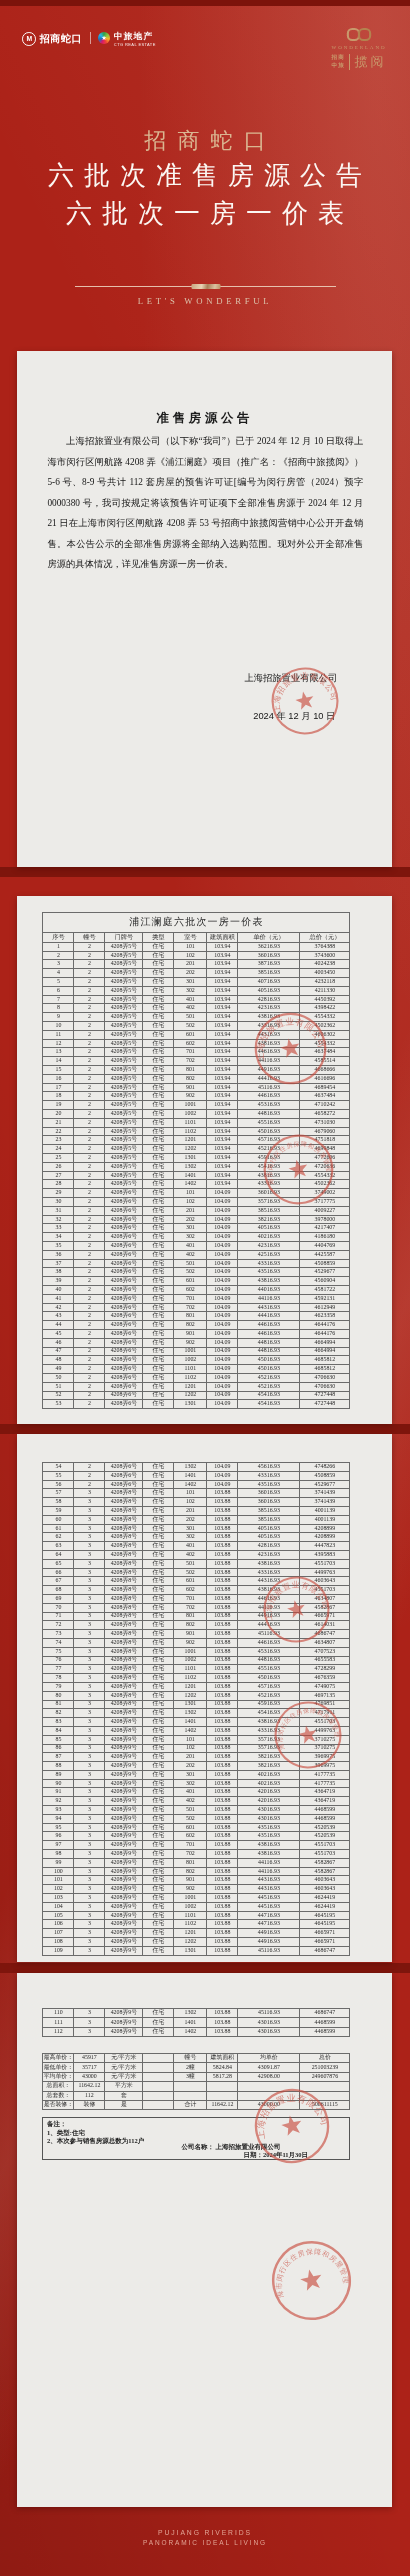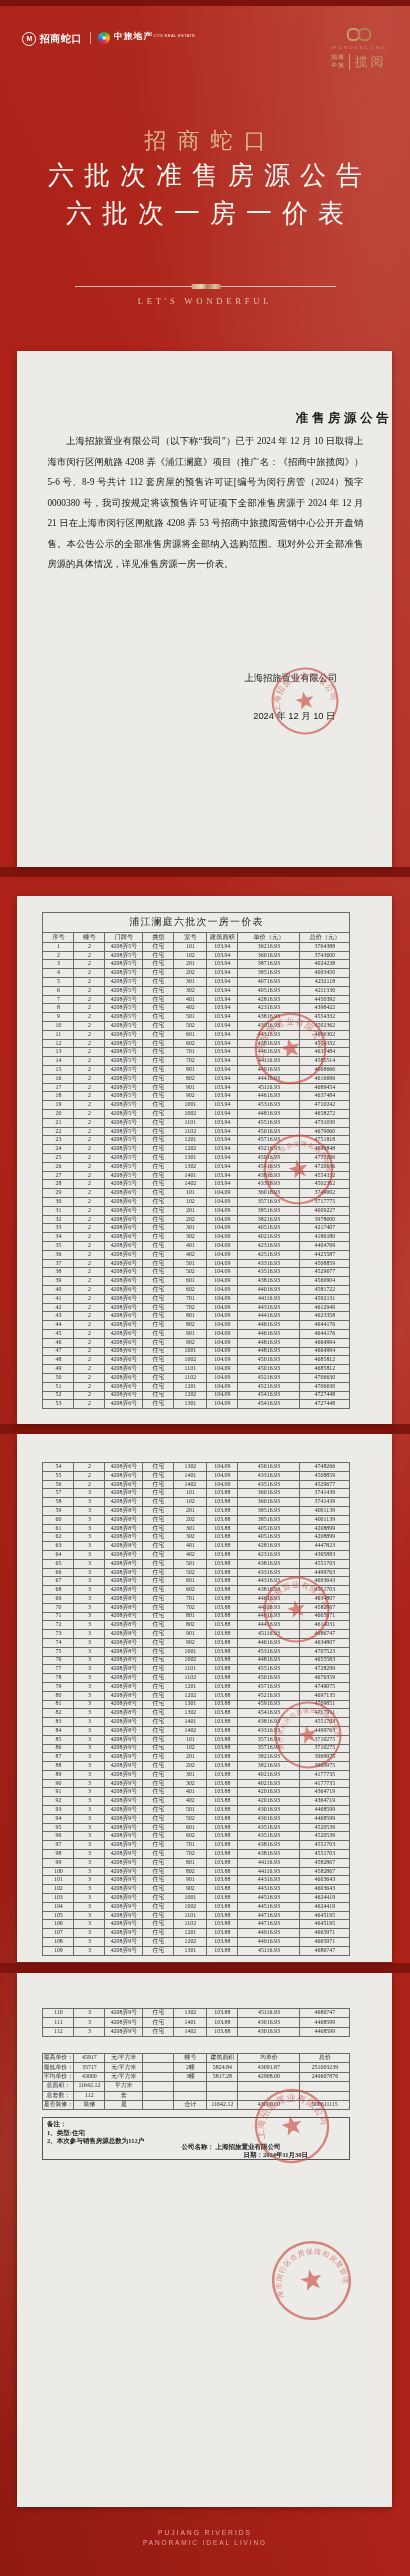--- a/index.html
+++ b/index.html
@@ -16,21 +16,21 @@
   .top-strip{position:absolute;top:0;left:0;right:0;height:6.2px;background:#7c130b;}
   .band{position:absolute;left:0;right:0;height:10px;background:#7e150c;}
 
   
   .brand-left{position:absolute;left:22.4px;top:32px;display:flex;color:#fff;}
   .cm-logo{width:13.7px;height:13.7px;border:1.2px solid #fff;border-radius:50%;display:flex;align-items:center;justify-content:center;font-size:6.8px;font-weight:bold;box-sizing:border-box;}
   .cm-name{font-size:10px;font-weight:bold;letter-spacing:0.6px;margin-left:3.7px;}
   .brand-divider{width:0.6px;height:12.4px;background:rgba(255,255,255,.55);margin:0 7.5px;}
   .ctg-logo{width:12.4px;height:12.4px;border-radius:50%;position:relative;background:conic-gradient(#2e9e49,#8bc63f,#f7b32b,#ef4136,#d6186e,#1b75bb,#29b6e8,#2e9e49);}
   .ctg-logo span{position:absolute;inset:0;display:flex;align-items:center;justify-content:center;color:#fff;font-size:6.2px;line-height:1;}
-  .ctg-text{margin-left:3.7px;display:flex;flex-direction:row;line-height:1;}
+  .ctg-text{margin-left:3.7px;display:flex;flex-direction:column;line-height:1;}
   .ctg-cn{font-size:8.7px;font-weight:bold;letter-spacing:1.2px;}
   .ctg-en{font-size:4px;letter-spacing:0.4px;margin-top:1.9px;opacity:.92;}
 
   .brand-right{position:absolute;right:16px;top:27px;width:70px;text-align:center;color:#c8996c;}
   .rings{display:flex;justify-content:center;}
   .wonderland{font-family:"Liberation Serif","DejaVu Serif",serif;font-size:5px;letter-spacing:1.9px;margin-top:2.5px;white-space:nowrap;}
   .brand-right-cn{display:flex;align-items:center;justify-content:center;margin-top:3.1px;gap:4.4px;}
   .stack{display:flex;flex-direction:column;font-size:5.6px;font-weight:bold;letter-spacing:1.2px;line-height:1.3;}
   .vbar{width:0.6px;height:16px;background:#c8996c;}
   .lanyue{font-family:Liberation Sans, sans-serif;font-size:13px;letter-spacing:3.1px;}
@@ -41,21 +41,21 @@
   .hero-line{font-size:26px;color:#fbf7f3;letter-spacing:10px;text-indent:10px;font-weight:500;}
   .hero-sub{top:246px;font-size:8px;color:#f2e8e0;letter-spacing:1.2px;}
   .hr-wrap{position:absolute;top:286px;left:75px;width:261px;}
   .hr-line{border-top:0.6px solid rgba(238,217,197,.85);}
   .hr-knot{position:absolute;left:50%;top:-2.5px;transform:translateX(-50%);width:29px;height:5px;border-radius:1.2px;
     background:linear-gradient(100deg,#caa57f 0%,#e8d3b4 35%,#a87f58 55%,#dcc2a0 80%,#b98f63 100%);}
   .tagline{top:296px;font-family:"Liberation Serif","DejaVu Serif",serif;font-size:8.7px;letter-spacing:3.7px;color:#dcc3ac;}
 
   
   .page{position:absolute;left:17.4px;width:375px;background:#ecebe8;box-shadow:0 1.9px 6.2px rgba(50,0,0,.40);}
-  .doc-title{position:absolute;top:59px;left:0;width:100%;text-align:right;font-family:"Liberation Serif","DejaVu Serif",serif;
+  .doc-title{position:absolute;top:59px;left:0;width:100%;text-align:center;font-family:"Liberation Serif","DejaVu Serif",serif;
     font-size:12.4px;font-weight:bold;letter-spacing:3.7px;color:#1c1c1c;}
   .doc-body{position:absolute;top:80px;left:30px;width:316px;font-family:"Liberation Serif","DejaVu Serif",serif;
     font-size:9.3px;line-height:20.5px;text-align:justify;text-indent:2em;color:#161616;}
   .doc-signer{position:absolute;right:55px;top:321px;font-family:"Liberation Serif","DejaVu Serif",serif;font-size:9.3px;color:#161616;}
   .doc-date{position:absolute;right:57px;top:359px;font-family:Liberation Sans, sans-serif;font-size:9.3px;color:#161616;}
 
   
   .price-table{position:absolute;left:25px;width:307px;border-collapse:collapse;table-layout:fixed;
     font-family:"Liberation Serif","DejaVu Serif",serif;color:#2b2b2b;}
   .price-table td{border:0.6px solid #6b6b6b;text-align:center;padding:0;font-size:5.9px;height:7.8px;line-height:1;

